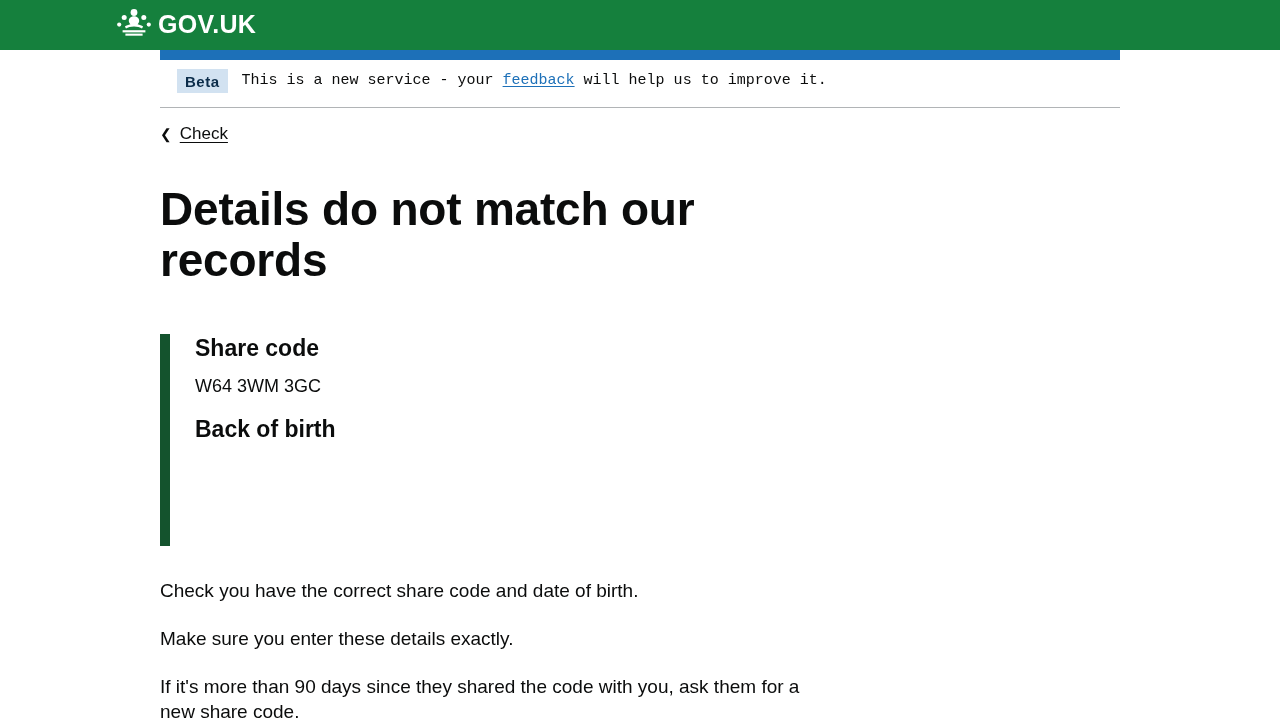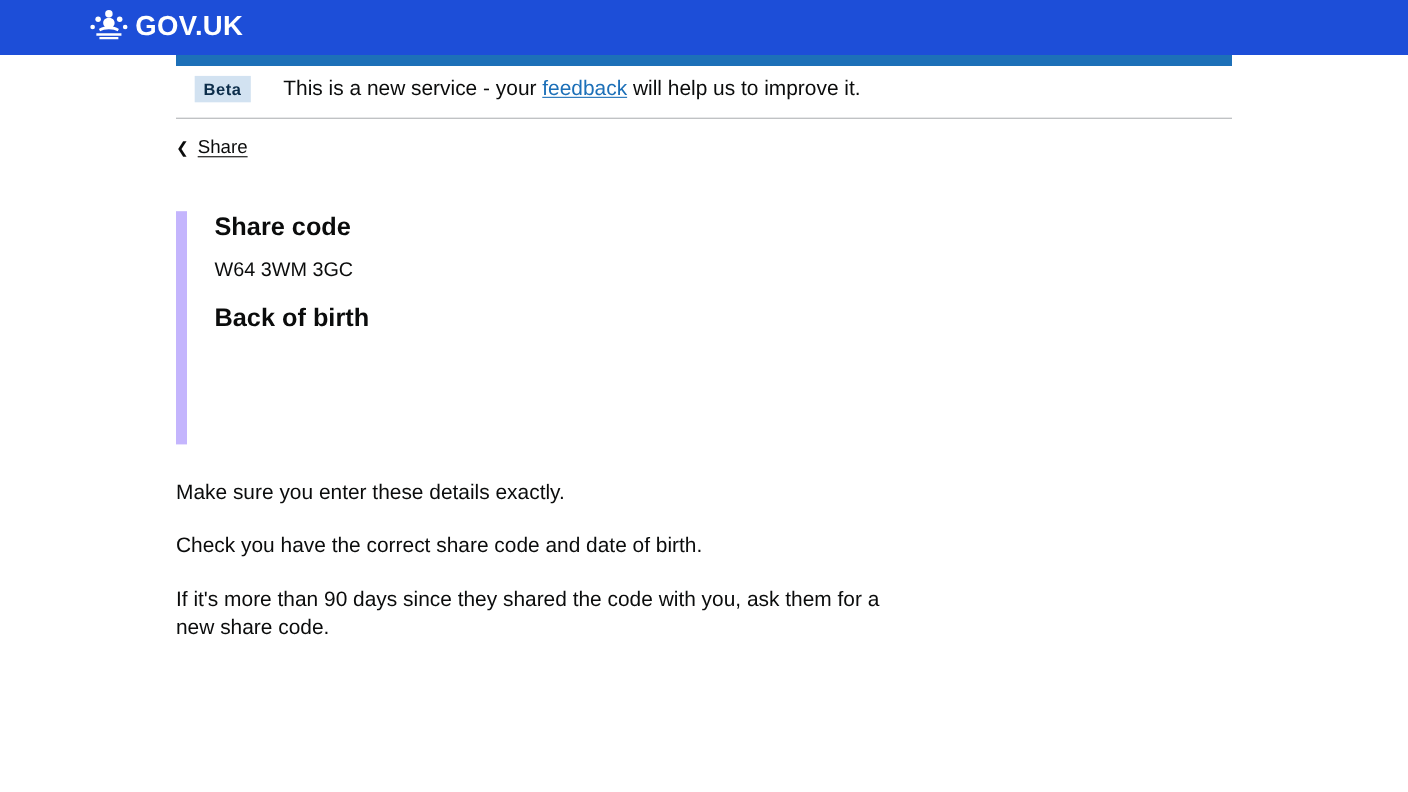--- a/index.html
+++ b/index.html
@@ -9,25 +9,25 @@
     width: 1280px;
     height: 720px;
     overflow: hidden;
     background: #ffffff;
     font-family: "Liberation Sans", sans-serif;
     color: #0b0c0c;
   }
 
   
   .gov-header {
-    background: #1d4ed8;
+    background: #15803d;
     height: 50px;
     display: flex;
     align-items: center;
-    padding-left: 81px;
+    padding-left: 116px;
   }
   .logo-wrap {
     display: flex;
     align-items: center;
     gap: 6px;
     text-decoration: none;
   }
   .crown {
     display: block;
   }
@@ -63,24 +63,25 @@
     display: inline-block;
     background: #d2e2f1;
     color: #0c2d4a;
     font-size: 15px;
     font-weight: bold;
     line-height: 1;
     padding: 5px 8px 4px 8px;
     letter-spacing: 0.5px;
   }
   .phase-text {
-    font-size: 19px;
+    font-size: 15px;
     line-height: 1.2;
-    margin-left: 30px;
-    color: #0b0c0c;
+    margin-left: 14px;
+    color: #0b0c0c;
+    font-family: Liberation Mono, monospace;
   }
   .phase-text a {
     color: #1d70b8;
     text-decoration: underline;
     text-underline-offset: 2px;
   }
 
   
   .back-link-row {
     padding-top: 16px;
@@ -109,21 +110,21 @@
     font-size: 46px;
     line-height: 1.1;
     font-weight: bold;
     margin: 40px 0 0 0;
     max-width: 620px;
     letter-spacing: -0.2px;
   }
 
   
   .inset {
-    border-left: 10px solid #c4b5fd;
+    border-left: 10px solid #14532d;
     padding: 0 0 0 25px;
     margin: 48px 0 0 0;
     max-width: 640px;
     min-height: 212px;
   }
   .inset .label {
     font-size: 23px;
     font-weight: bold;
     line-height: 1.3;
     margin: 16px 0 0 0;
@@ -176,30 +177,31 @@
     <span class="phase-text">
       <span>This is a new service - your</span>
       <a href="#">feedback</a>
       <span>will help us to improve it.</span>
     </span>
   </div>
 
   <div class="back-link-row">
     <a class="back-link" href="#">
       <span class="back-chevron">❮</span>
-      <span class="back-label">Share</span>
+      <span class="back-label">Check</span>
     </a>
   </div>
 
+  <h1 class="page-title">Details do not match our records</h1>
 
   <div class="inset">
     <p class="label">Share code</p>
     <p class="value">W64 3WM 3GC</p>
     <p class="label">Back of birth</p>
   </div>
 
   <div class="body-copy">
+    <p>Check you have the correct share code and date of birth.</p>
     <p>Make sure you enter these details exactly.</p>
-    <p>Check you have the correct share code and date of birth.</p>
     <p>If it's more than 90 days since they shared the code with you, ask them for a new share code.</p>
   </div>
 
 </div>
 
 </body></html>

